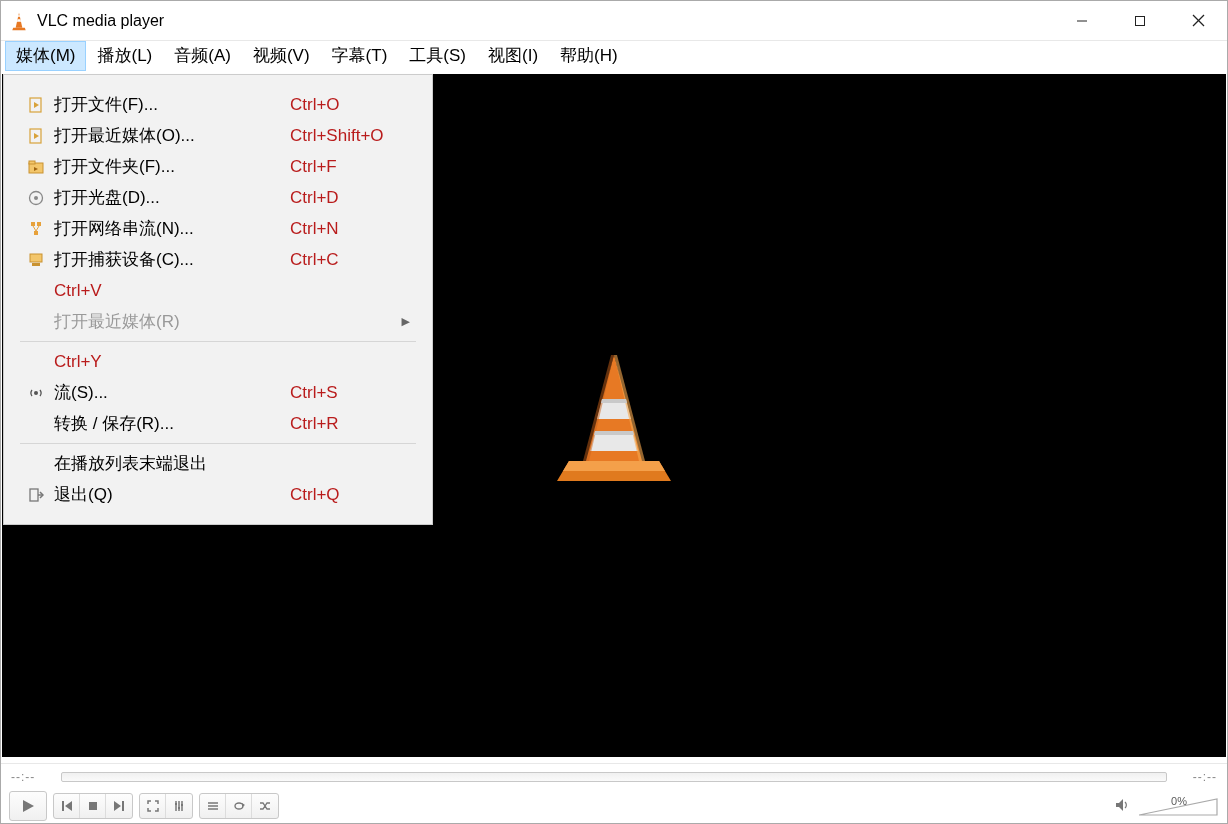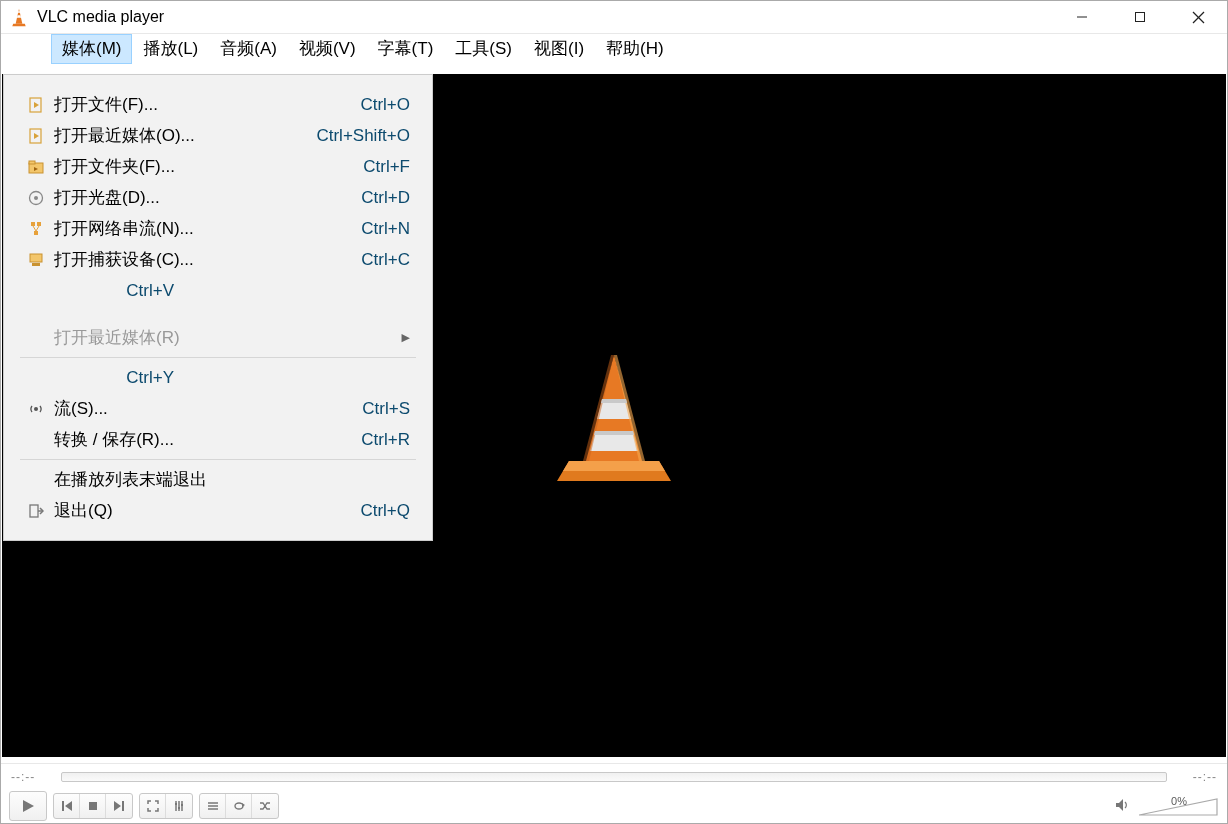--- a/index.html
+++ b/index.html
@@ -8,21 +8,21 @@
     font-size: 15px;
     background: #fff;
     width: 1228px;
     height: 824px;
     overflow: hidden;
     position: relative;
     border: 1px solid #aaa;
   }
   
   .titlebar {
-    height: 33px;
+    height: 40px;
     display: flex;
     align-items: center;
     background: #fff;
     border-bottom: 1px solid #e8e8e8;
   }
   .titlebar .app-icon {
     margin-left: 8px;
     margin-right: 8px;
     width: 20px;
     height: 20px;
@@ -52,51 +52,50 @@
     font-size: 17px;
   }
   .menu-item {
     padding: 3px 11px;
     line-height: 24px;
   }
   .menu-item.active {
     background: #cce8ff;
     border: 1px solid #99d1ff;
     padding: 2px 10px;
-    margin-left: 46px;
   }
   
   .dropdown {
     position: absolute;
     left: 2px;
     top: 73px;
     width: 430px;
     background: #f2f2f2;
     border: 1px solid #ccc;
     box-shadow: 3px 3px 4px rgba(0,0,0,0.15);
     padding: 14px;
     font-size: 17px;
     z-index: 10;
   }
   .dd-item {
     display: flex;
     align-items: center;
     height: 31px;
     padding-right: 8px;
   }
-  .dd-item.disabled { color: #999; margin-top: 16px; }
+  .dd-item.disabled { color: #999; }
   .dd-icon {
     width: 36px;
     display: flex;
     align-items: center;
     justify-content: center;
     font-size: 15px;
   }
   .dd-label { flex: 1; }
-  .dd-shortcut { width: 120px; text-align: right; color: #0c4a6e; }
+  .dd-shortcut { width: 120px; text-align: left; color: #b91c1c; }
   .dd-item.disabled .dd-shortcut { color: #999; }
   .dd-sep {
     height: 1px;
     background: #d6d6d6;
     margin: 4px 2px;
   }
   .dd-sub-arrow { color: #666; font-size: 11px; }
   
   .video-area {
     position: absolute;

